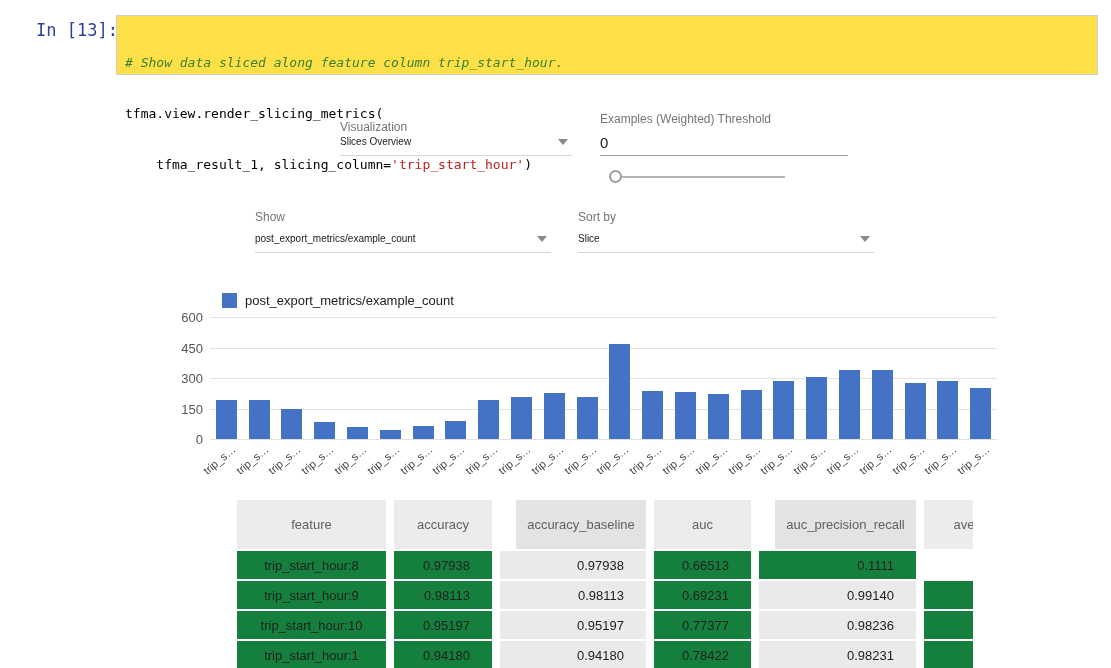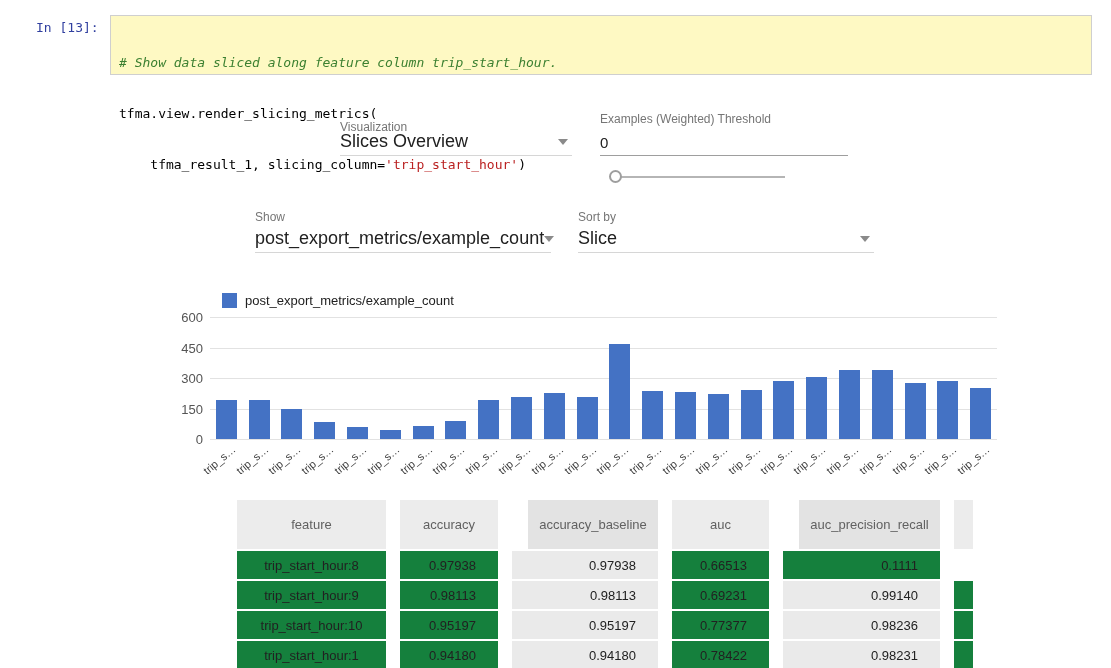--- a/index.html
+++ b/index.html
@@ -1,31 +1,31 @@
 <!DOCTYPE html>
 <html><head>
 <meta charset="utf-8">
 <style>
   * { margin:0; padding:0; box-sizing:border-box; }
   html,body { background:#fff; }
   body { font-family:"Liberation Sans", sans-serif; }
   .page { position:relative; width:1111px; height:668px; background:#fff; overflow:hidden; }
 
   
-  .prompt { position:absolute; left:36px; top:20px; font-family:"DejaVu Sans Mono", monospace; font-size:13px; color:#303F9F; }
-  .codebox { position:absolute; left:110px; top:15px; width:982px; height:60px; background:#fef9c3;
+  .prompt { position:absolute; left:36px; top:20px; font-family:"DejaVu Sans Mono", monospace; font-size:17px; color:#303F9F; }
+  .codebox { position:absolute; left:116px; top:15px; width:982px; height:60px; background:#fde047;
              border:1px solid #cfcfcf; padding:4px 8px; font-family:"DejaVu Sans Mono", monospace;
              font-size:13px; line-height:17px; color:#000; white-space:pre; cursor:text; }
   .comment { color:#3c8031; font-style:italic; }
   .str { color:#BA2121; }
 
   
   .wlabel { position:absolute; font-size:12px; color:#757575; }
   .dropdown { position:absolute; height:28px; border-bottom:1px solid #d6d6d6; display:flex; align-items:center;
-              justify-content:space-between; font-size:18px; color:#212121; cursor:pointer; }
+              justify-content:space-between; font-size:10px; color:#212121; cursor:pointer; }
   .arrow { width:0; height:0; border-left:5px solid transparent; border-right:5px solid transparent;
            border-top:6px solid #8a8a8a; margin-right:4px; }
   .inputline { position:absolute; height:28px; border-bottom:1px solid #9e9e9e; font-size:15px; color:#212121;
                display:flex; align-items:flex-end; padding-bottom:4px; cursor:text; }
   .slider-track { position:absolute; height:2px; background:#b5b5b5; }
   .slider-knob { position:absolute; width:13px; height:13px; border-radius:50%; background:#fff; border:2px solid #9e9e9e; cursor:pointer; }
 
   
   .legend { position:absolute; left:222px; top:293px; display:flex; align-items:center; gap:8px; font-size:13px; color:#212121; }
   .legend-swatch { width:15px; height:15px; }
@@ -36,21 +36,21 @@
   .bar { width:21px; }
   .yaxis { position:absolute; left:148px; top:317px; width:55px; height:122px; }
   .ylabel { position:absolute; right:0; transform:translateY(-50%); font-size:13px; color:#555; }
   .xlabels { position:absolute; left:210px; top:441px; width:787px; height:34px; display:flex; }
   .xslot { flex:1; position:relative; }
   .xlabel { position:absolute; right:40%; top:2px; transform:rotate(-40deg); transform-origin:100% 0;
             white-space:nowrap; font-size:11px; color:#3c3c3c; }
 
   
   .table-wrap { position:absolute; left:237px; top:500px; width:736px; height:168px; overflow:hidden; font-size:13px; }
-  .trow { display:grid; grid-template-columns:149px 98px 146px 97px 157px 130px; column-gap:14px; margin-bottom:2px;text-align:center; }
+  .trow { display:grid; grid-template-columns:149px 98px 146px 97px 157px 130px; column-gap:8px; margin-bottom:2px;text-align:center; }
   .cell { display:flex; align-items:center; }
   .thead .cell { background:#ececec; color:#616161; justify-content:center; height:49px; }
   .thead .cell.shade { background:#e3e3e3;margin-left:16px; }
   .tbody .cell { background:#15803d; color:#212121; height:28px; }
   .tbody .cell.shade { background:#eaeaea; }
   .c-center { justify-content:center; }
   .c-right { justify-content:flex-end; padding-right:22px; }
 </style>
 </head>
 <body>

